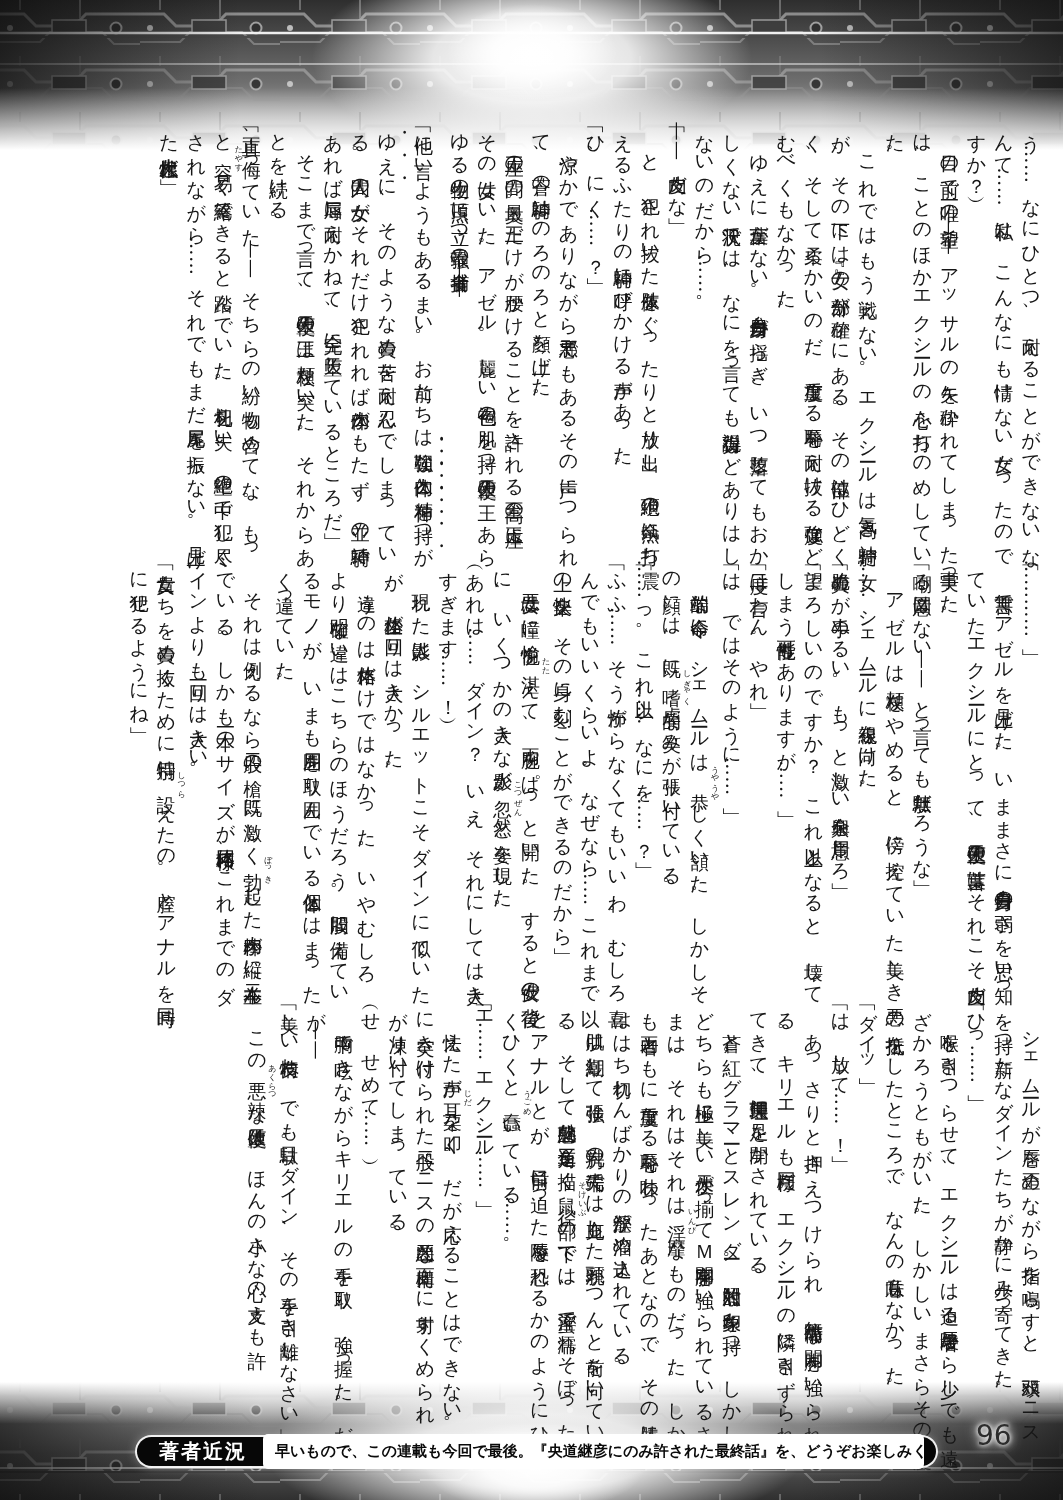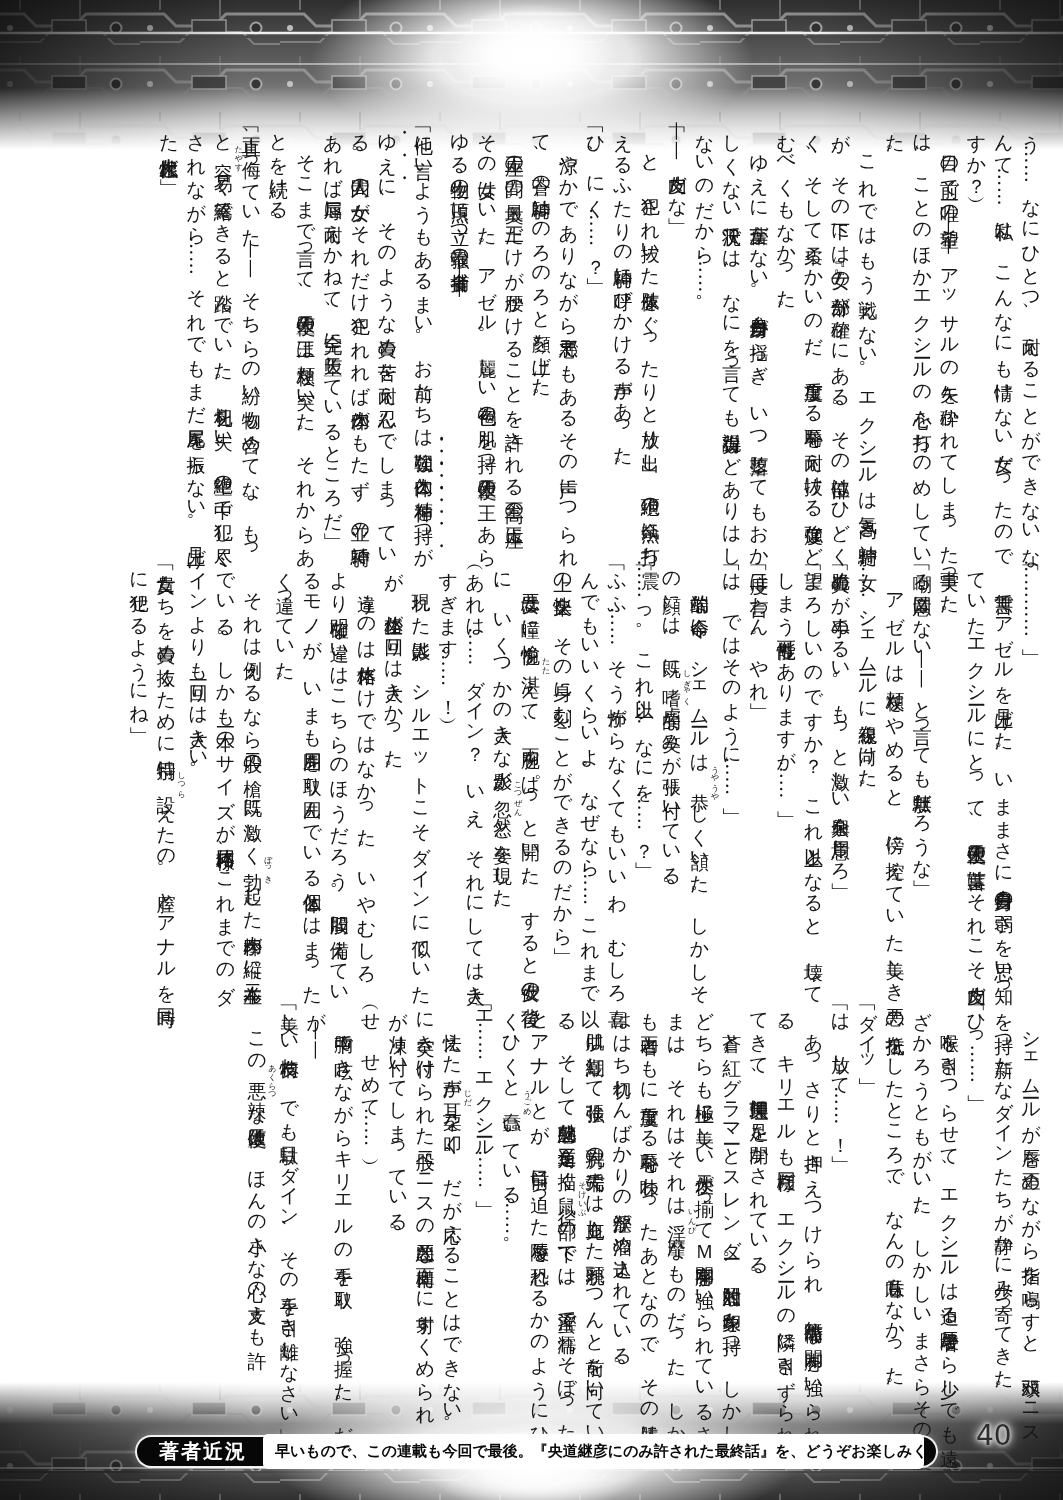--- a/index.html
+++ b/index.html
@@ -184,21 +184,21 @@
       <line x1="0" y1="86" x2="1063" y2="86" stroke="#e8e8e8" stroke-width="2" opacity="0.7"></line>
       <line x1="0" y1="90" x2="1063" y2="90" stroke="#3c3c3c" stroke-width="2"></line>
       <rect width="260" height="118" fill="url(#darkl)" opacity="0.7"></rect>
       <rect x="800" width="263" height="118" fill="url(#darkr)" opacity="0.75"></rect>
       <ellipse cx="535" cy="70" rx="270" ry="85" fill="url(#flare)" opacity="0.95"></ellipse>
       <ellipse cx="535" cy="85" rx="110" ry="45" fill="url(#flare)"></ellipse>
       <rect width="1063" height="42" fill="url(#fadet)"></rect>
     </svg>
   </div>
 
-  <div class="page-number">40</div>
+  <div class="page-number">96</div>
 
   <div class="footer-bar">
     <span class="footer-label">著者近況</span>
     <span class="footer-inner">
       <span class="footer-text">早いもので、この連載も今回で最後。『央道継彦にのみ許された最終話』を、どうぞお楽しみください！</span>
     </span>
   </div>
 
 </div>
 

